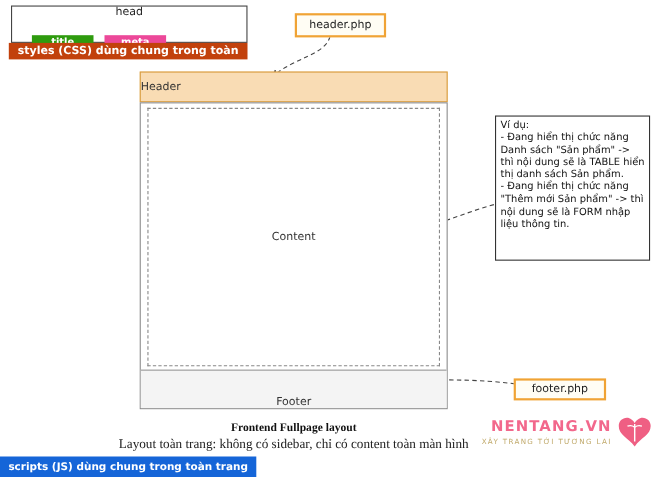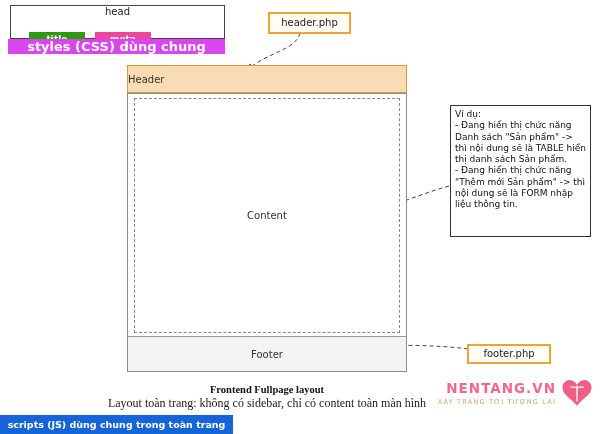--- a/index.html
+++ b/index.html
@@ -31,22 +31,22 @@
     display: inline-block; width: 56px; height: 14px;
     color: #fff; font-size: 9px; font-weight: bold;
     text-align: center; line-height: 14px;
   }
   .chip-title { background: #2e9b0e; }
   .chip-meta  { background: #ec4899; }
 
   .styles-box {
     position: absolute; left: 8px; top: 39px;
     width: 217px; height: 15px;
-    background: #d946ef; color: #fff;
-    font-size: 13px; font-weight: bold;
+    background: #c2410c; color: #fff;
+    font-size: 10px; font-weight: bold;
     line-height: 15px; text-align: center;
   }
 
   
   .file-box {
     position: absolute;
     border: 2px solid #f0a335;
     background: #fffdf4;
     font-size: 10px; text-align: center;
     color: #222;
@@ -70,21 +70,21 @@
   }
   .layout-content {
     position: absolute; left: 6px; right: 6px; top: 4px; bottom: 38px;
     border: 1px dashed #888;
     display: flex; align-items: center; justify-content: center;
     font-size: 10px; color: #333;
   }
   .layout-footer {
     position: absolute; left: 0; right: 0; bottom: 0; height: 34px;
     background: #f4f4f4; border-top: 1px solid #999;
-    display: flex; align-items: center; justify-content: center;
+    display: flex; align-items: flex-end; justify-content: center;
     font-size: 10px; color: #333;
   }
 
   
   .note-box {
     position: absolute; left: 450px; top: 105px;
     width: 141px; height: 132px;
     border: 1px solid #333; background: #fff;
     box-sizing: border-box;
     padding: 3px 4px;

